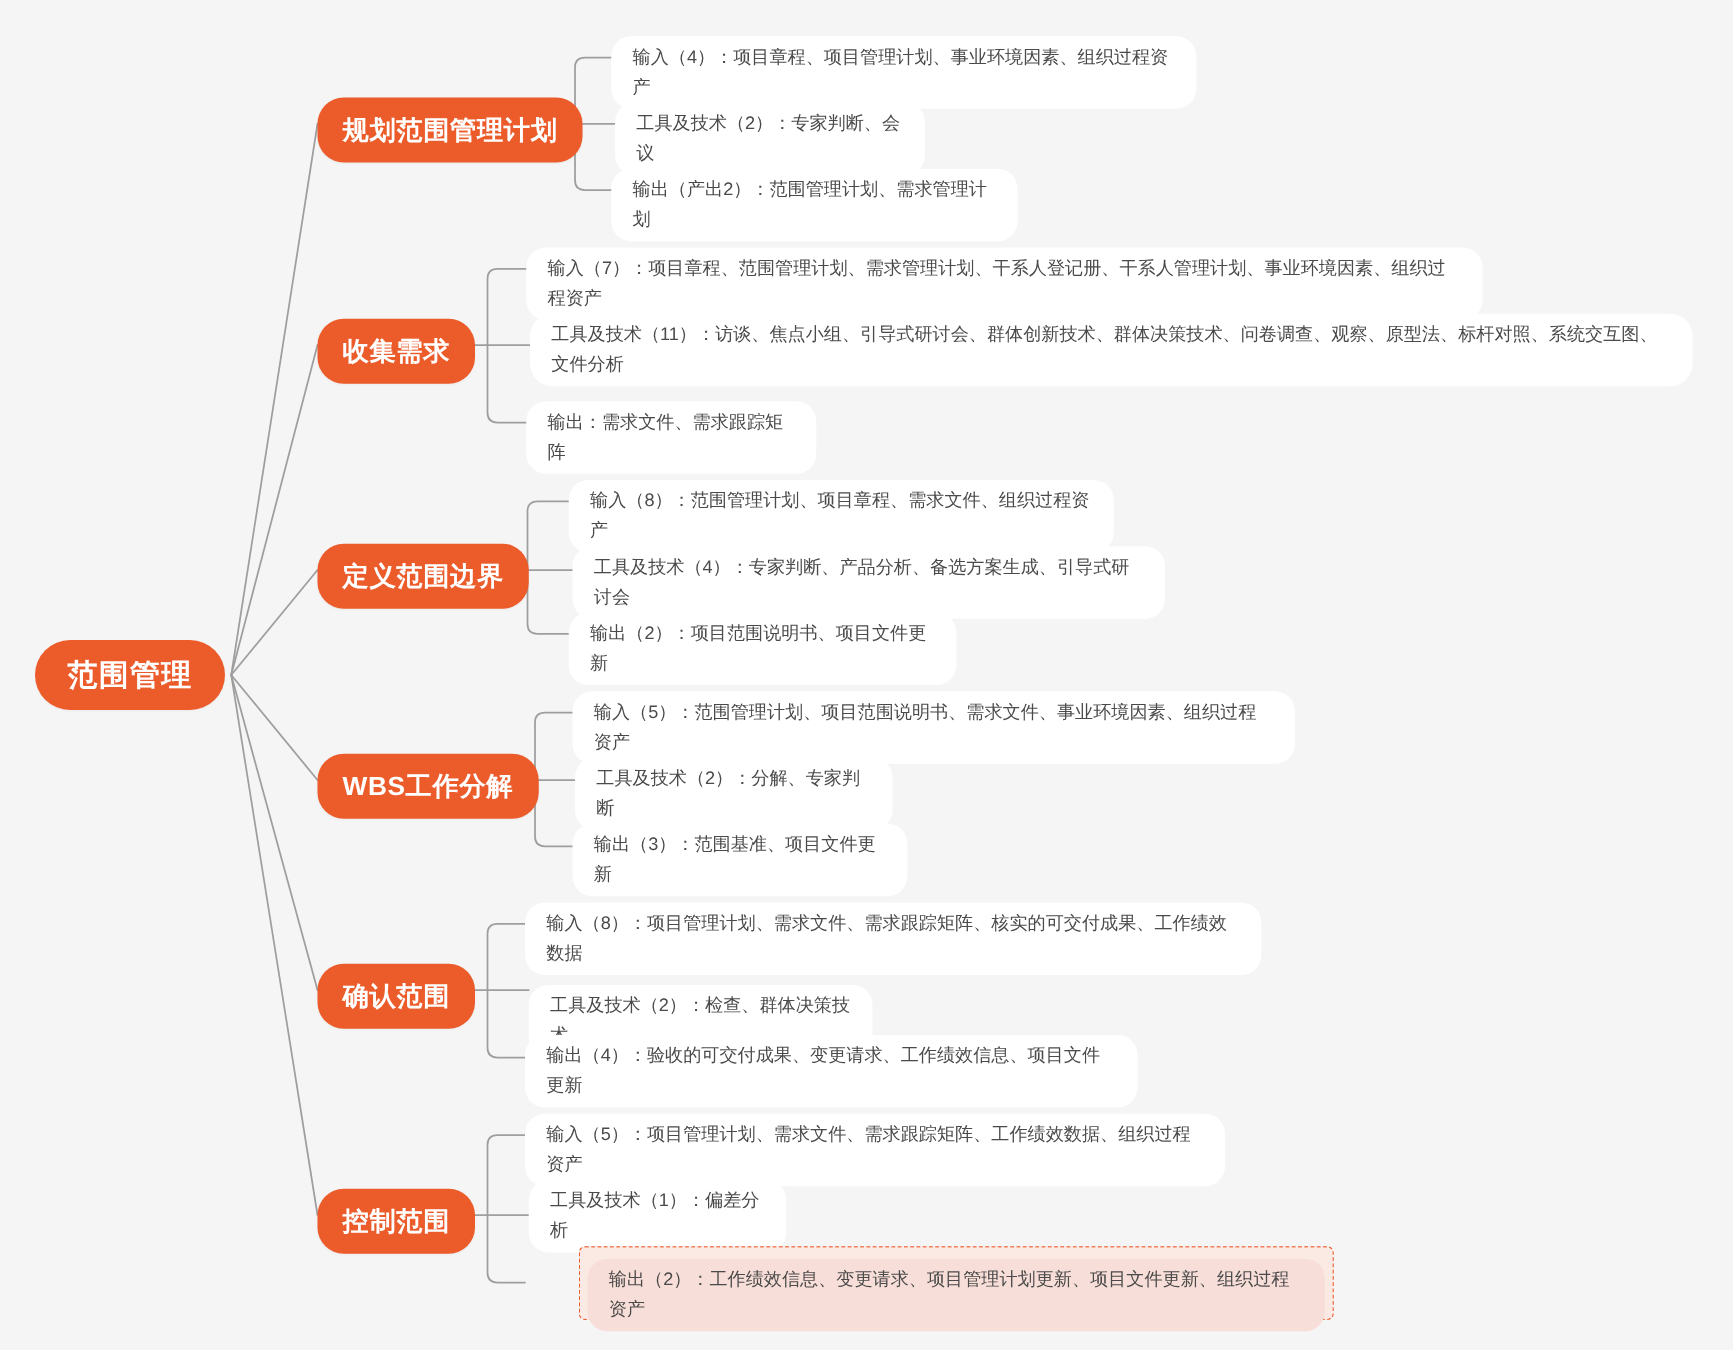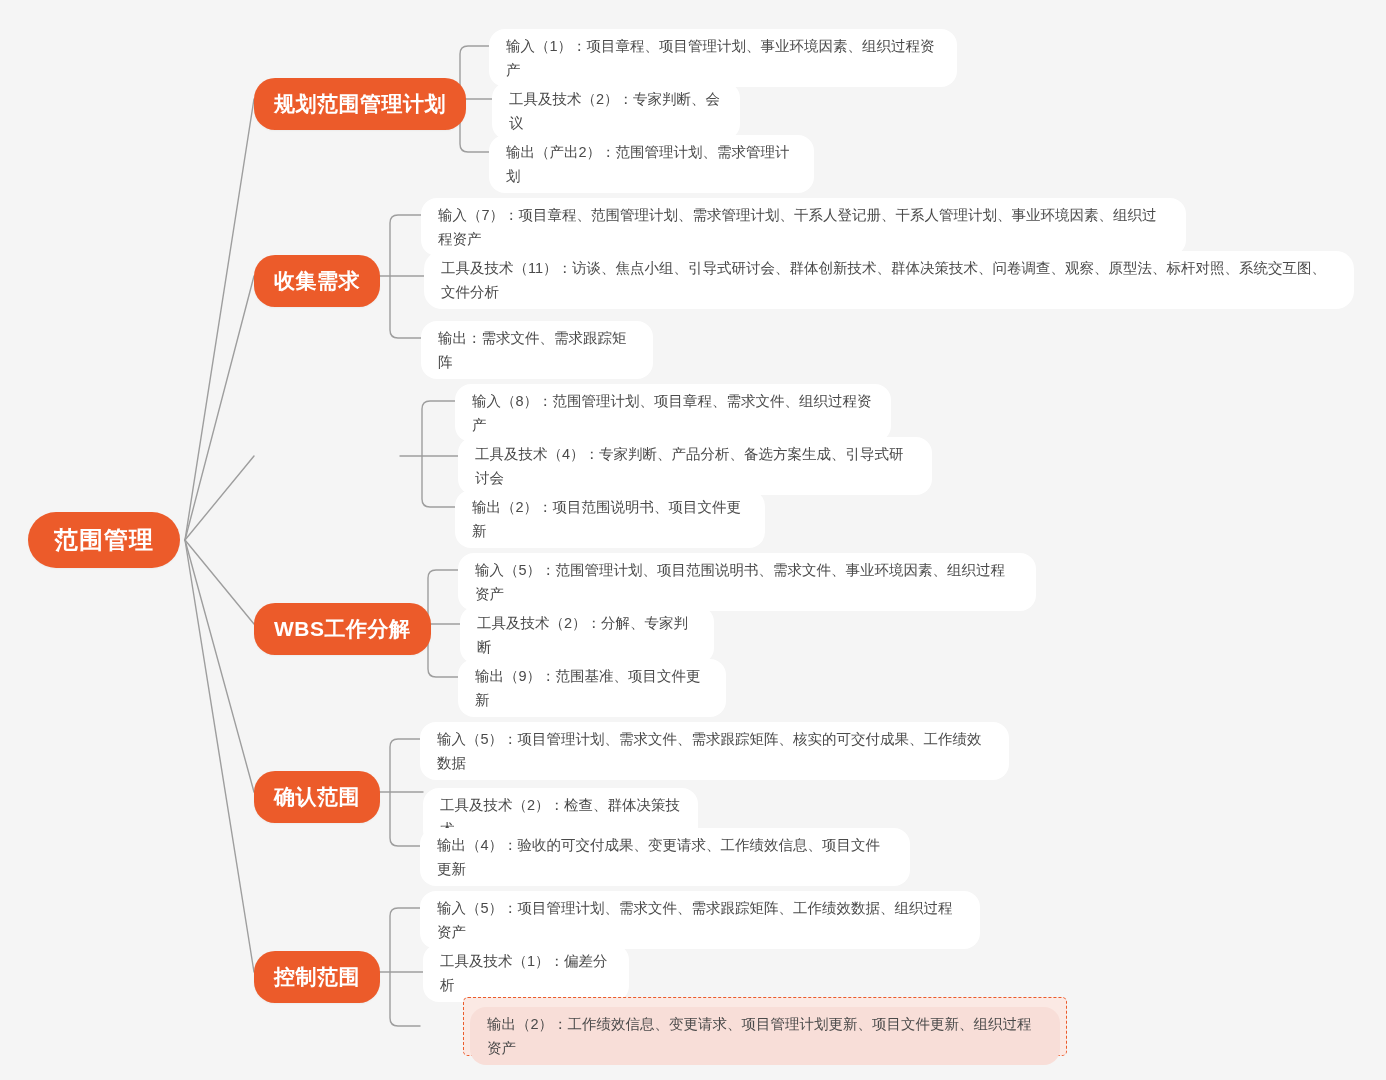--- a/index.html
+++ b/index.html
@@ -136,21 +136,21 @@
 
   <div class="node root">
     <span>范围管理</span>
   </div>
 
   <div class="node branch" style="left:254px; top:78px;">
     <span>规划范围管理计划</span>
   </div>
 
   <div class="node leaf" style="left:489px; top:29px; width:468px;">
-    <span>输入（1）：项目章程、项目管理计划、事业环境因素、组织过程资产</span>
+    <span>输入（4）：项目章程、项目管理计划、事业环境因素、组织过程资产</span>
   </div>
 
   <div class="node leaf" style="left:492px; top:82px; width:248px;">
     <span>工具及技术（2）：专家判断、会议</span>
   </div>
 
   <div class="node leaf" style="left:489px; top:135px; width:325px;">
     <span>输出（产出2）：范围管理计划、需求管理计划</span>
   </div>
 
@@ -163,20 +163,23 @@
   </div>
 
   <div class="node leaf multiline" style="left:424px; top:251px; width:930px; align-items:flex-start;">
     <span>工具及技术（11）：访谈、焦点小组、引导式研讨会、群体创新技术、群体决策技术、问卷调查、观察、原型法、标杆对照、系统交互图、文件分析</span>
   </div>
 
   <div class="node leaf" style="left:421px; top:321px; width:232px;">
     <span>输出：需求文件、需求跟踪矩阵</span>
   </div>
 
+  <div class="node branch" style="left:254px; top:435px;">
+    <span>定义范围边界</span>
+  </div>
 
   <div class="node leaf" style="left:455px; top:384px; width:436px;">
     <span>输入（8）：范围管理计划、项目章程、需求文件、组织过程资产</span>
   </div>
 
   <div class="node leaf" style="left:458px; top:437px; width:474px;">
     <span>工具及技术（4）：专家判断、产品分析、备选方案生成、引导式研讨会</span>
   </div>
 
   <div class="node leaf" style="left:455px; top:490px; width:310px;">
@@ -189,29 +192,29 @@
 
   <div class="node leaf" style="left:458px; top:553px; width:578px;">
     <span>输入（5）：范围管理计划、项目范围说明书、需求文件、事业环境因素、组织过程资产</span>
   </div>
 
   <div class="node leaf" style="left:460px; top:606px; width:254px;">
     <span>工具及技术（2）：分解、专家判断</span>
   </div>
 
   <div class="node leaf" style="left:458px; top:659px; width:268px;">
-    <span>输出（9）：范围基准、项目文件更新</span>
+    <span>输出（3）：范围基准、项目文件更新</span>
   </div>
 
   <div class="node branch" style="left:254px; top:771px;">
     <span>确认范围</span>
   </div>
 
   <div class="node leaf" style="left:420px; top:722px; width:589px;">
-    <span>输入（5）：项目管理计划、需求文件、需求跟踪矩阵、核实的可交付成果、工作绩效数据</span>
+    <span>输入（8）：项目管理计划、需求文件、需求跟踪矩阵、核实的可交付成果、工作绩效数据</span>
   </div>
 
   <div class="node leaf" style="left:423px; top:788px; width:275px;">
     <span>工具及技术（2）：检查、群体决策技术</span>
   </div>
 
   <div class="node leaf" style="left:420px; top:828px; width:490px;">
     <span>输出（4）：验收的可交付成果、变更请求、工作绩效信息、项目文件更新</span>
   </div>
 

